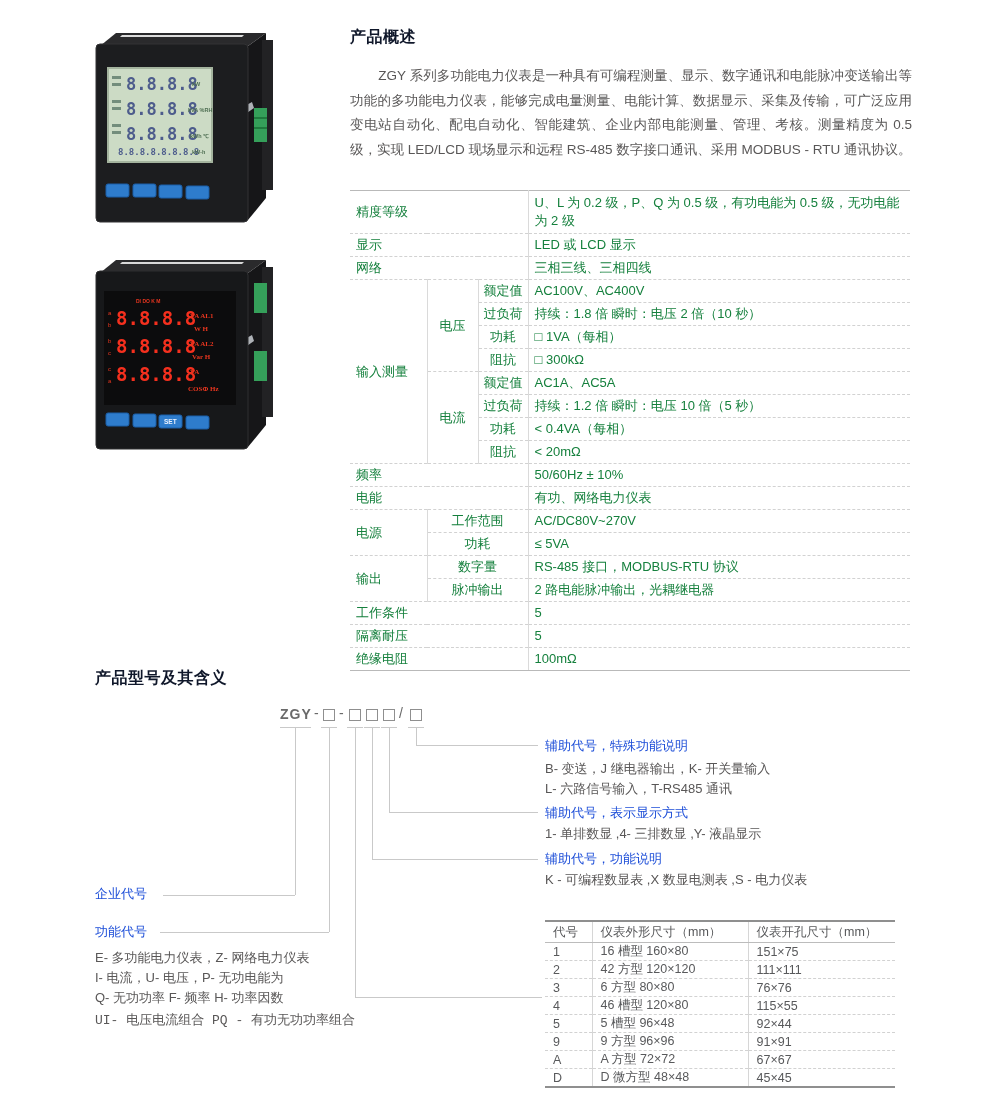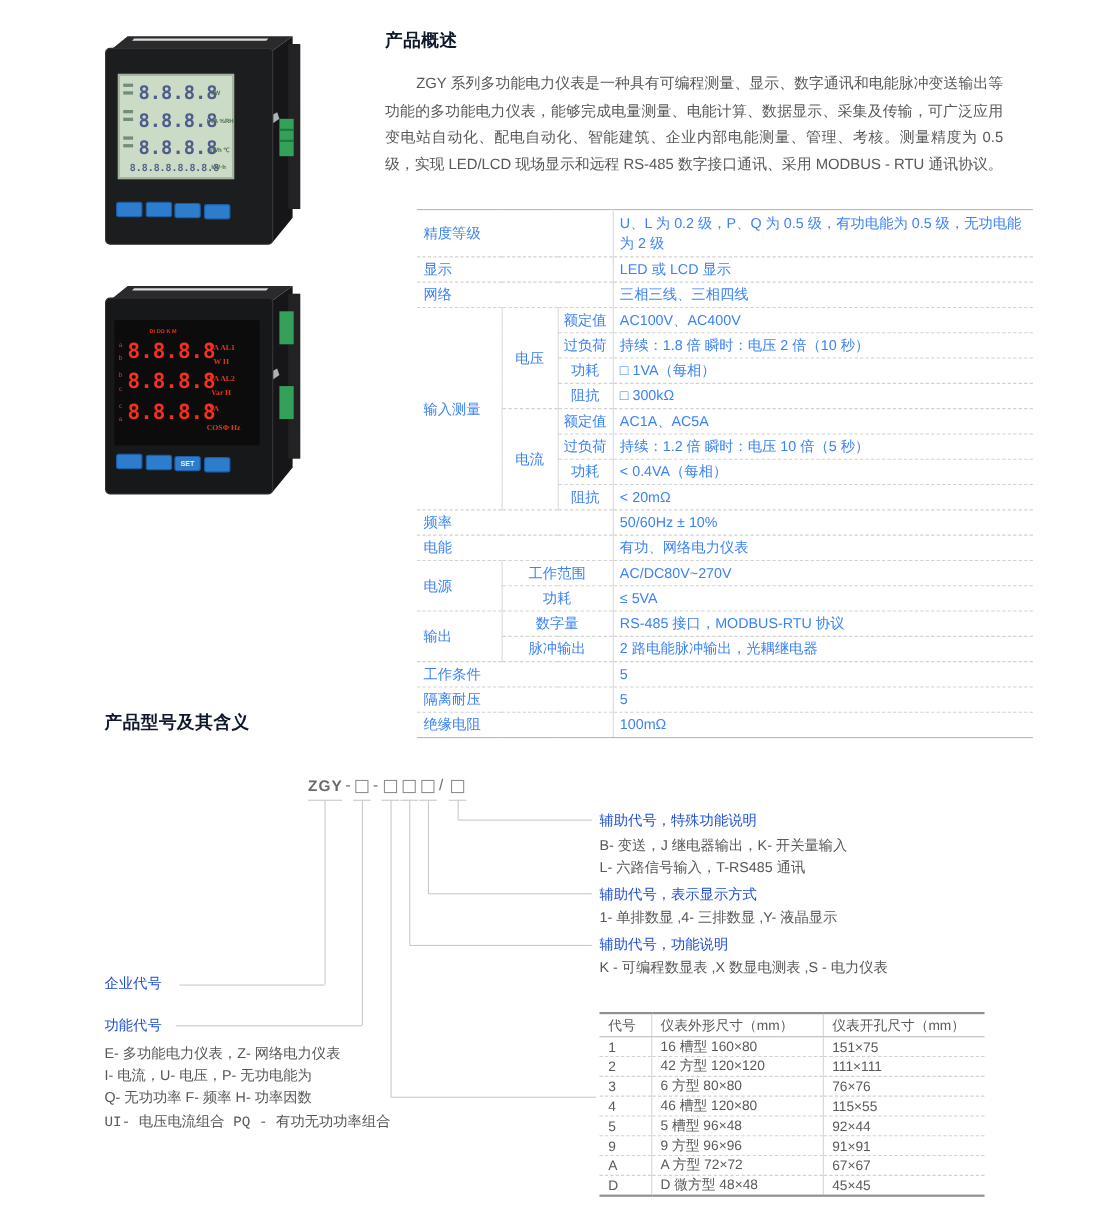--- a/index.html
+++ b/index.html
@@ -3,21 +3,21 @@
 <meta charset="utf-8">
 <style>
   html,body{margin:0;padding:0;background:#ffffff;}
   .page{position:relative;width:1000px;height:1102px;background:#fff;overflow:hidden;
         font-family:"Liberation Sans","DejaVu Sans",sans-serif;color:#595757;}
   .h1{position:absolute;font-size:16px;font-weight:bold;color:#0f172a;letter-spacing:.5px;}
   .para{position:absolute;left:350px;top:64px;width:562px;font-size:13.5px;line-height:24.5px;
         color:#595757;text-align:justify;text-indent:2.1em;}
   
   .spec-table{position:absolute;left:350px;top:190px;width:560px;border-collapse:collapse;
-        table-layout:fixed;font-size:13px;color:#3b82f6;border-top:1px solid #b9b9b9;margin-left:29px;}
+        table-layout:fixed;font-size:13px;color:#15803d;border-top:1px solid #b9b9b9;}
   .spec-table td{border-bottom:1px dashed #d2d2d2;border-right:1px solid #dadada;
         height:20px;padding:1px 6px;line-height:1.35;}
   .spec-table td:last-child{border-right:none;}
   .spec-table tr:last-child td{border-bottom:1px solid #b9b9b9;}
   .spec-table td.cat{text-align:left;}
   .spec-table td.mid{text-align:center;padding:1px 2px;}
   .spec-table td.val{text-align:left;}
   .spec-table td.tall{height:40px;}
   
   .dim-table{position:absolute;left:545px;top:920px;width:350px;border-collapse:collapse;
@@ -217,21 +217,21 @@
           <td colspan="3" class="cat">隔离耐压</td>
           <td class="val">5</td>
         </tr>
         <tr>
           <td colspan="3" class="cat">绝缘电阻</td>
           <td class="val">100mΩ</td>
         </tr>
       </tbody>
   </table>
 
-  <div class="h1" style="left:95px;top:647px;">产品型号及其含义</div>
+  <div class="h1" style="left:95px;top:668px;">产品型号及其含义</div>
 
   <div class="mseg" style="left:280px;top:707px;font-weight:bold;letter-spacing:1px;">ZGY</div>
   <div class="mseg" style="left:314px;top:706px;">-</div>
   <div class="mbox" style="left:323px;top:709px;"></div>
   <div class="mseg" style="left:339px;top:706px;">-</div>
   <div class="mbox" style="left:349px;top:709px;"></div>
   <div class="mbox" style="left:366px;top:709px;"></div>
   <div class="mbox" style="left:383px;top:709px;"></div>
   <div class="mseg" style="left:399px;top:706px;">/</div>
   <div class="mbox" style="left:410px;top:709px;"></div>

